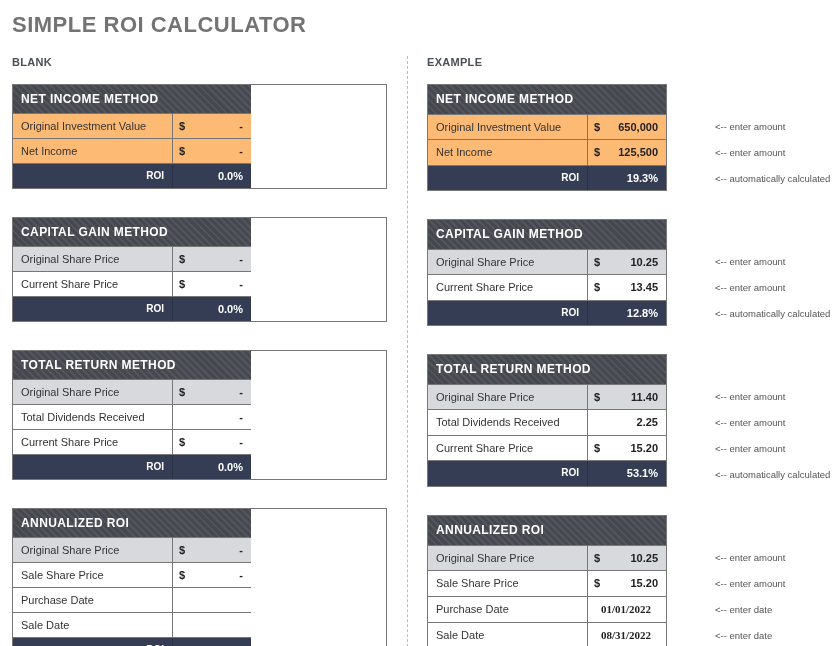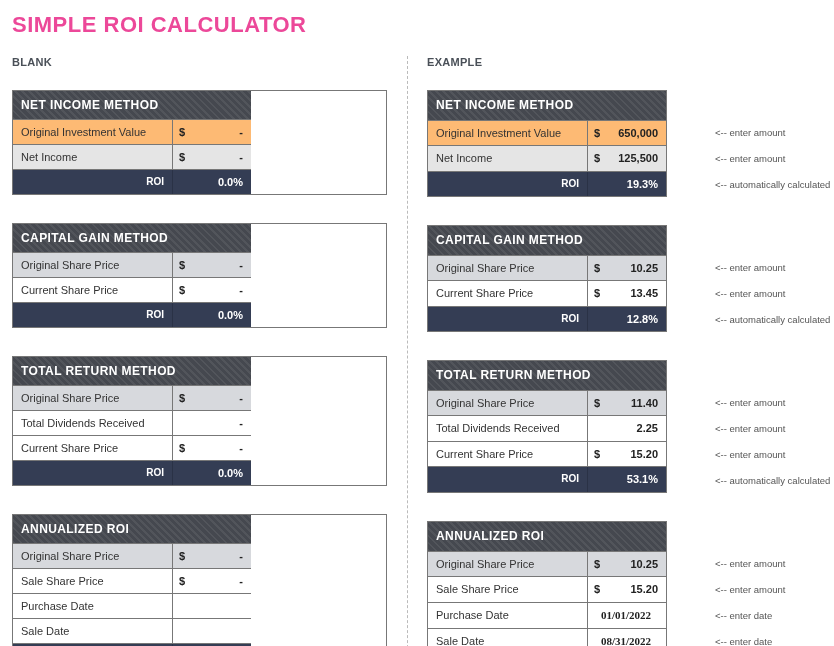--- a/index.html
+++ b/index.html
@@ -5,21 +5,21 @@
   * { box-sizing: border-box; margin: 0; padding: 0; }
   body {
     font-family: Arial, Helvetica, sans-serif;
     background: #fff;
     padding: 12px;
     width: 834px;
   }
   .title {
     font-size: 22px;
     font-weight: bold;
-    color: #ec4899;
+    color: #737373;
     letter-spacing: 0.5px;
     margin-bottom: 18px;
   }
   .columns {
     display: flex;
     gap: 0;
   }
   .col {
     width: 395px;
     position: relative;
@@ -31,21 +31,21 @@
     top: 0;
     bottom: 0;
     left: 0;
     width: 1px;
     border-left: 1px dashed #bbb;
   }
   .col-label {
     font-size: 11px;
     font-weight: bold;
     color: #4a5058;
-    margin-bottom: 22px;
+    margin-bottom: 16px;
     letter-spacing: 0.3px;
   }
   .block { margin-bottom: 28px; }
   .tbl {
     display: grid;
     grid-template-columns: 160px 78px;
     border: 1px solid #777;
   }
   .row-wrap { display: contents; }
   .hdr {
@@ -89,21 +89,21 @@
   }
   .roi-v {
     background: #343d54;
     color: #fff;
     font-size: 11px;
     font-weight: bold;
     text-align: right;
     padding: 6px 8px;
   }
   .bg-light1 .lbl, .bg-light1 .val { background: #fdba74; }
-  .bg-light2 .lbl, .bg-light2 .val { background: #e5e5e5; }
+  .bg-light2 .lbl, .bg-light2 .val { background: #fdba74; }
   .bg-white .lbl, .bg-white .val { background: #fff; }
   .bg-gray .lbl, .bg-gray .val { background: #d7d9dd; }
   .block-wrap { display: flex; align-items: stretch; }
   .annot-col {
     display: grid;
     grid-template-rows: auto;
     font-size: 9.5px;
     color: #555;
     padding-left: 8px;
     margin-left: 40px;

